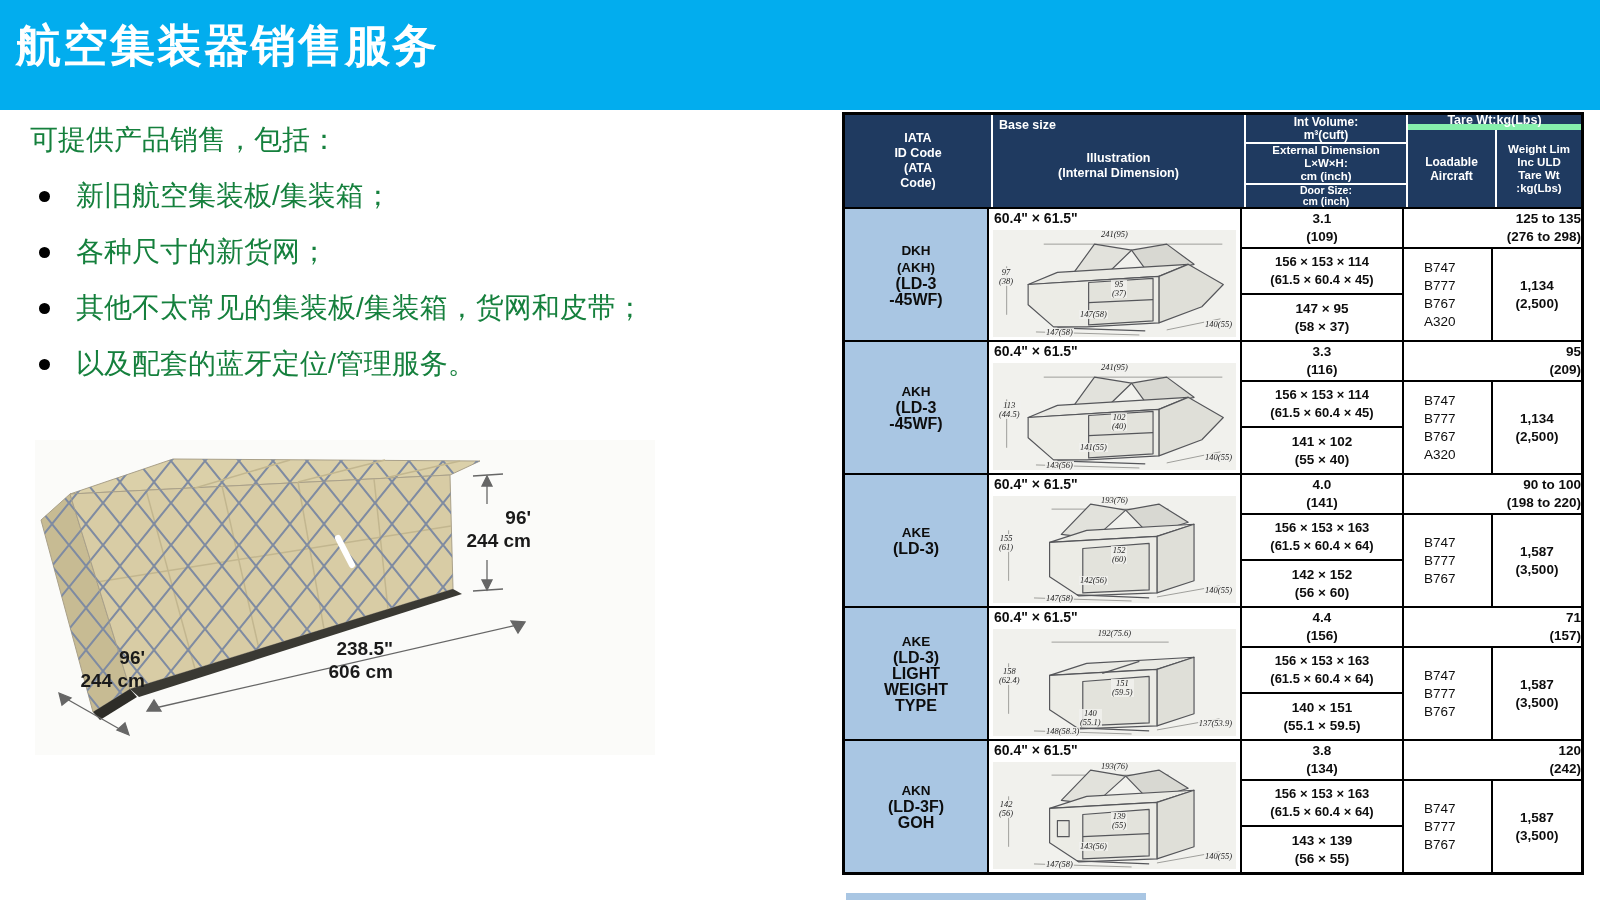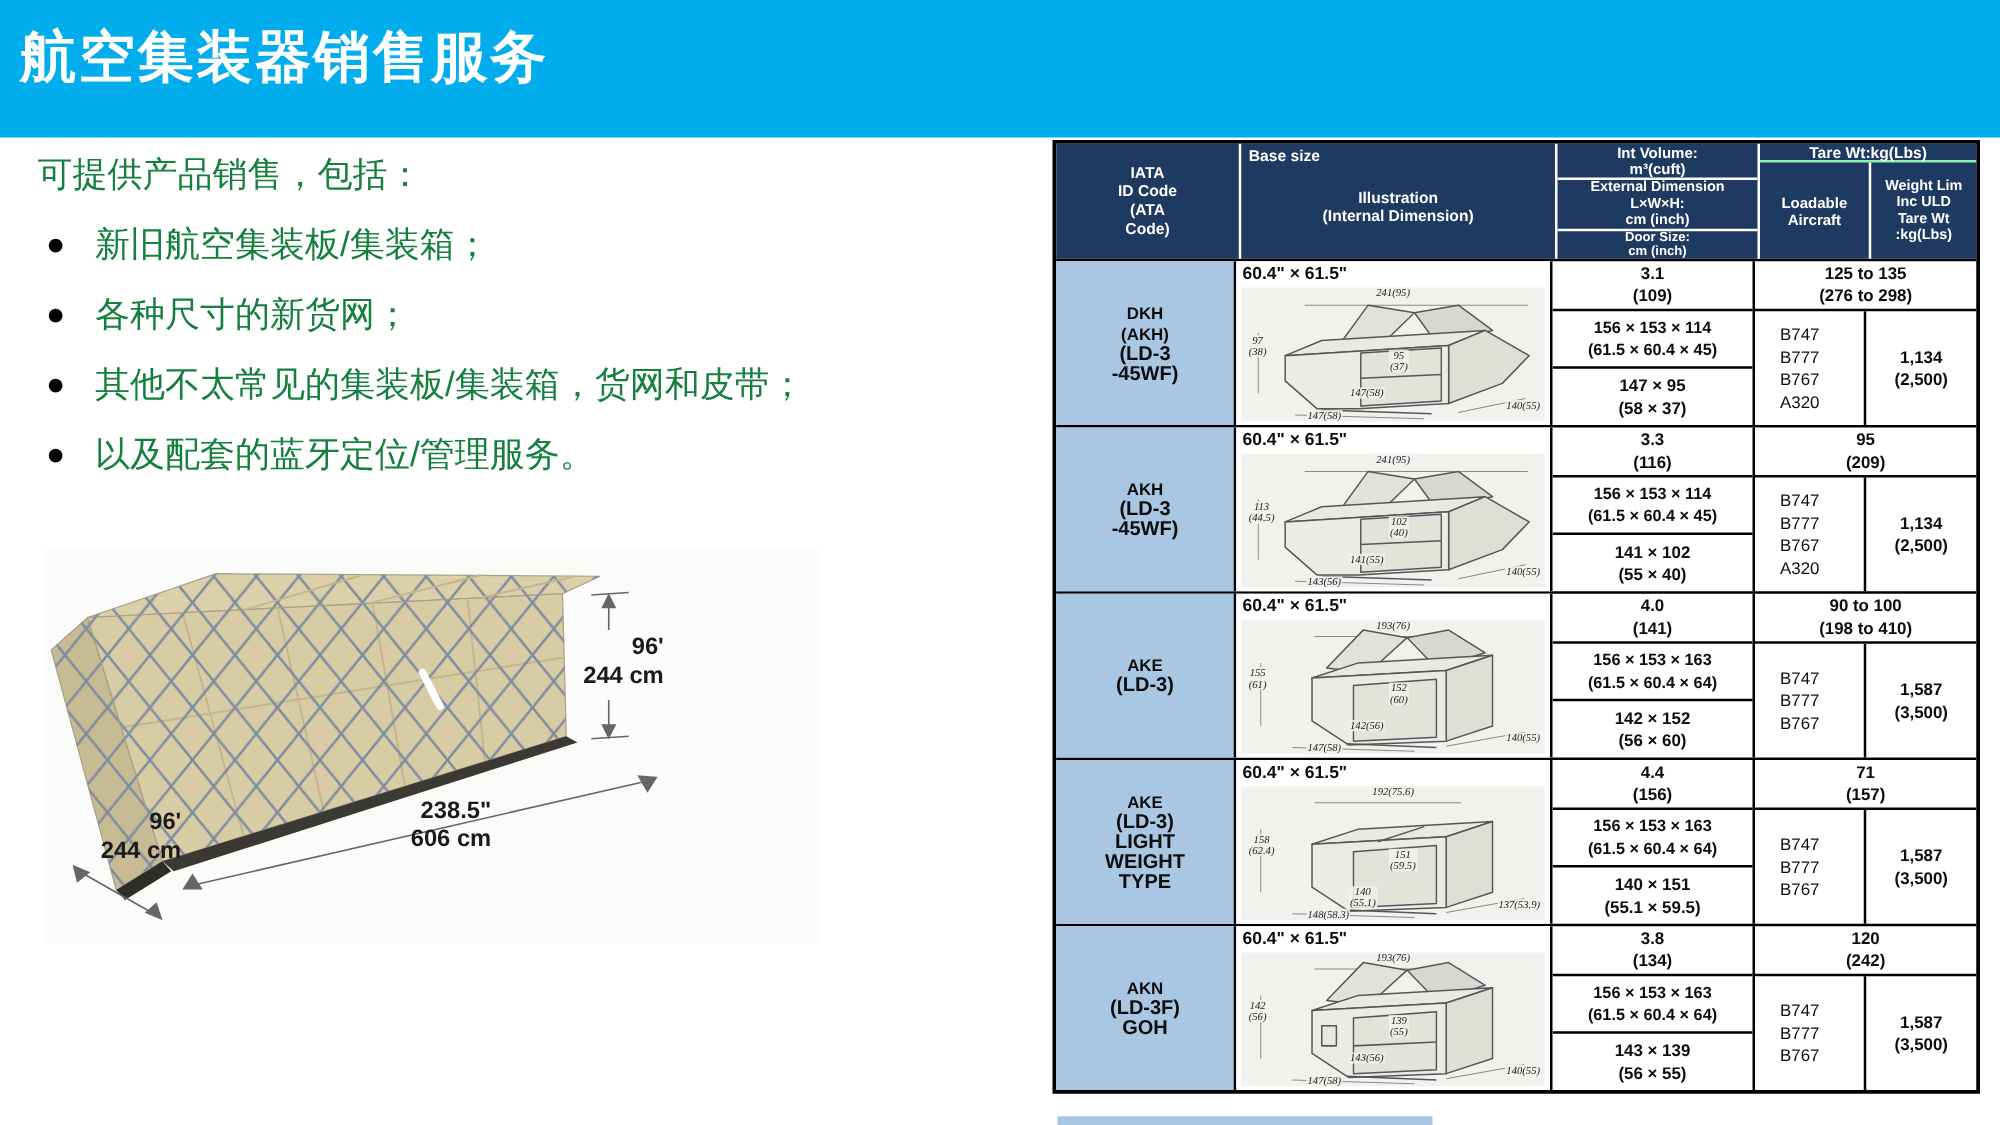--- a/index.html
+++ b/index.html
@@ -34,21 +34,21 @@
       text-align:center;box-sizing:border-box;}
   .h-iata{width:148px;border-right:2px solid #fff;font-size:12.5px;line-height:15px;}
   .h-illus{width:253px;border-right:2px solid #fff;position:relative;box-sizing:border-box;}
   .h-base{position:absolute;top:3px;left:6px;font-size:12.5px;}
   .h-illus-label{position:absolute;left:0;right:0;top:36px;text-align:center;font-size:12.5px;line-height:15px;}
   .h-col3{width:162px;border-right:2px solid #fff;display:flex;flex-direction:column;box-sizing:border-box;}
   .h-vol{height:29px;border-bottom:2px solid #fff;font-size:12px;line-height:13px;}
   .h-ext{height:41px;border-bottom:2px solid #fff;font-size:11.5px;line-height:13px;}
   .h-door{flex:1;font-size:10.5px;line-height:11px;}
   .h-col4{flex:1;display:flex;flex-direction:column;}
-  .h-tare{height:15px;border-bottom:2px solid #86efac;font-size:12.5px;}
+  .h-tare{height:15px;border-bottom:6px solid #86efac;font-size:12.5px;}
   .h-col4-bottom{flex:1;display:flex;}
   .h-ac{width:89px;border-right:2px solid #fff;font-size:12px;line-height:14px;box-sizing:border-box;}
   .h-wt{flex:1;font-size:11.5px;line-height:13px;}
   .trow{display:flex;height:133px;border-top:2px solid #000;box-sizing:border-box;}
   .c-code{width:144px;border-right:2px solid #000;background:#A9C6E3;display:flex;flex-direction:column;
           align-items:center;justify-content:center;text-align:center;box-sizing:border-box;}
   .code{font-size:13.5px;font-weight:bold;line-height:17px;}
   .codesub{font-size:16px;line-height:16px;font-weight:bold;}
   .c-illus{width:253px;border-right:2px solid #000;position:relative;background:#fff;box-sizing:border-box;}
   .basesize{position:absolute;top:1px;left:5px;font-size:14px;font-weight:bold;}
@@ -64,21 +64,21 @@
   .d-base{left:52px;bottom:0;}
   .d-depth{right:3px;bottom:8px;}
   .c-specs{width:162px;border-right:2px solid #000;display:flex;flex-direction:column;box-sizing:border-box;}
   .spec{display:flex;flex-direction:column;justify-content:center;text-align:center;
         font-size:13.5px;font-weight:bold;line-height:18px;box-sizing:border-box;}
   .spec-vol{height:40px;border-bottom:2px solid #000;}
   .spec-ext{height:46px;border-bottom:2px solid #000;font-size:13px;}
   .spec-door{flex:1;}
   .c-wt{flex:1;display:flex;flex-direction:column;}
   .wt-tare{height:40px;border-bottom:2px solid #000;display:flex;flex-direction:column;justify-content:center;
-           text-align:center;font-size:13.5px;font-weight:bold;line-height:18px;box-sizing:border-box;}
+           text-align:right;font-size:13.5px;font-weight:bold;line-height:18px;box-sizing:border-box;}
   .wt-bottom{flex:1;display:flex;}
   .wt-ac{width:89px;border-right:2px solid #000;display:flex;align-items:center;padding-left:20px;
          font-size:13.5px;font-weight:normal;line-height:18px;box-sizing:border-box;}
   .wt-lim{flex:1;display:flex;flex-direction:column;justify-content:center;text-align:center;
           font-size:13.5px;font-weight:bold;line-height:18px;}
   .sliver{position:absolute;left:846px;top:893px;width:300px;height:7px;background:#A9C6E3;}
 </style>
 </head>
 <body>
 
@@ -334,21 +334,21 @@
       <div class="c-specs">
         <div class="spec spec-vol pre">4.0
 (141)</div>
         <div class="spec spec-ext pre">156 × 153 × 163
 (61.5 × 60.4 × 64)</div>
         <div class="spec spec-door pre">142 × 152
 (56 × 60)</div>
       </div>
       <div class="c-wt">
         <div class="wt-tare pre">90 to 100
-(198 to 410)</div>
+(198 to 220)</div>
         <div class="wt-bottom">
           <div class="wt-ac pre">B747
 B777
 B767</div>
           <div class="wt-lim pre">1,587
 (3,500)</div>
         </div>
       </div>
     </div>
 

